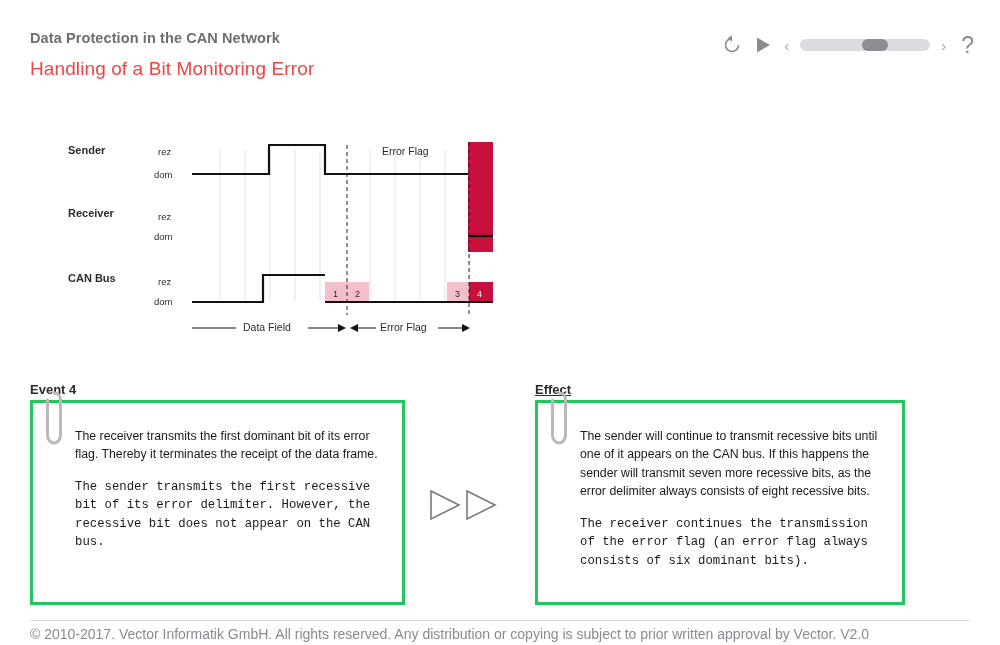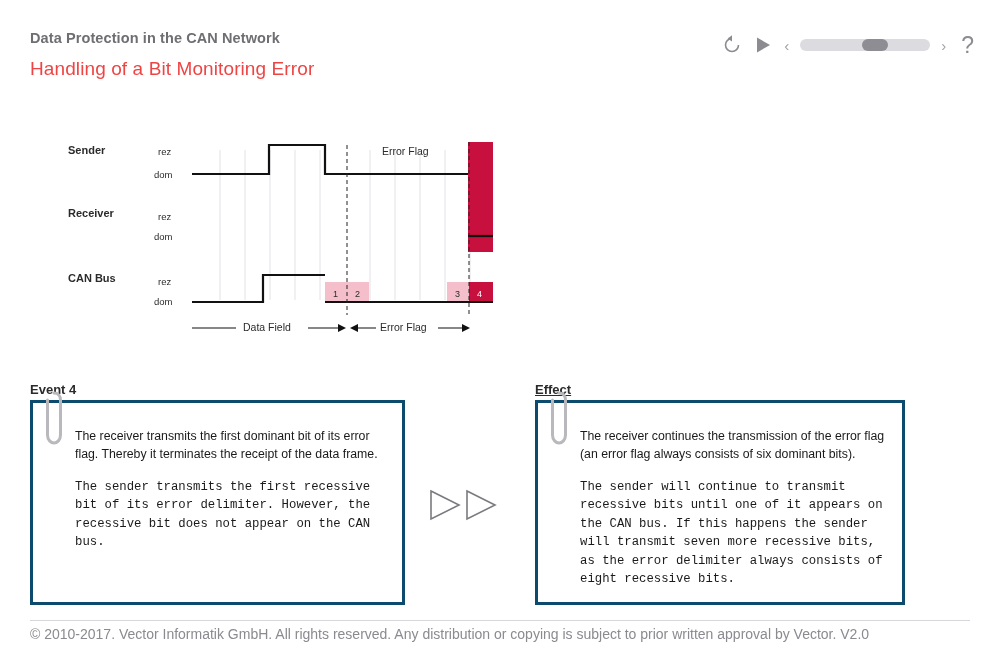--- a/index.html
+++ b/index.html
@@ -97,21 +97,21 @@
 
   
   .label-small {
     position: absolute;
     font-size: 13px;
     font-weight: bold;
     color: #2b2b2b;
   }
   .callout {
     position: absolute;
-    border: 3px solid #0c4a6e;
+    border: 3px solid #22c55e;
     background: #ffffff;
   }
   .callout p {
     margin: 0 0 14px 0;
     font-size: 12.3px;
     line-height: 1.5;
     color: #1a1a1a;
   }
   .callout p:last-child { margin-bottom: 0; font-family: Liberation Mono, monospace; }
   .callout .inner {
@@ -267,21 +267,21 @@
   </div>
 
   <div class="label-small" style="left:535px; top:382px;text-decoration:underline;">Effect</div>
   <div class="callout" style="left:535px; top:400px; width:370px; height:205px;">
     <div class="clip">
       <svg width="18" height="58" viewBox="0 0 18 58">
         <path d="M9 2 C13 2 15.5 5 15.5 9 L15.5 44 C15.5 49 12 52 9 52 C6 52 2.5 49 2.5 44 L2.5 9" fill="none" stroke="#b9b9bd" stroke-width="3" stroke-linecap="round"></path>
       </svg>
     </div>
     <div class="inner">
+      <p>The sender will continue to transmit recessive bits until one of it appears on the CAN bus. If this happens the sender will transmit seven more recessive bits, as the error delimiter always consists of eight recessive bits.</p>
       <p>The receiver continues the transmission of the error flag (an error flag always consists of six dominant bits).</p>
-      <p>The sender will continue to transmit recessive bits until one of it appears on the CAN bus. If this happens the sender will transmit seven more recessive bits, as the error delimiter always consists of eight recessive bits.</p>
     </div>
   </div>
 
   <div class="footer-rule"></div>
   <div class="footer">© 2010-2017. Vector Informatik GmbH. All rights reserved. Any distribution or copying is subject to prior written approval by Vector. V2.0</div>
 
 </div>
 
 </body></html>

